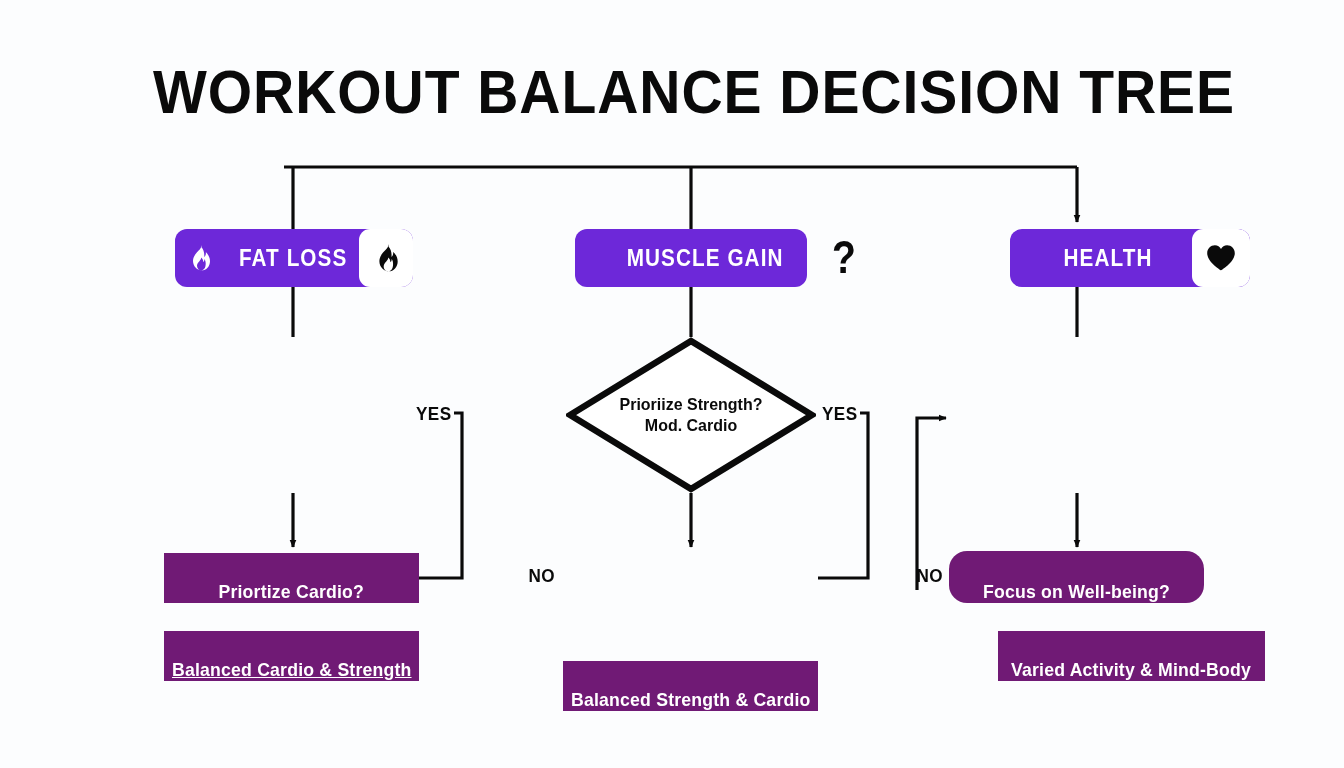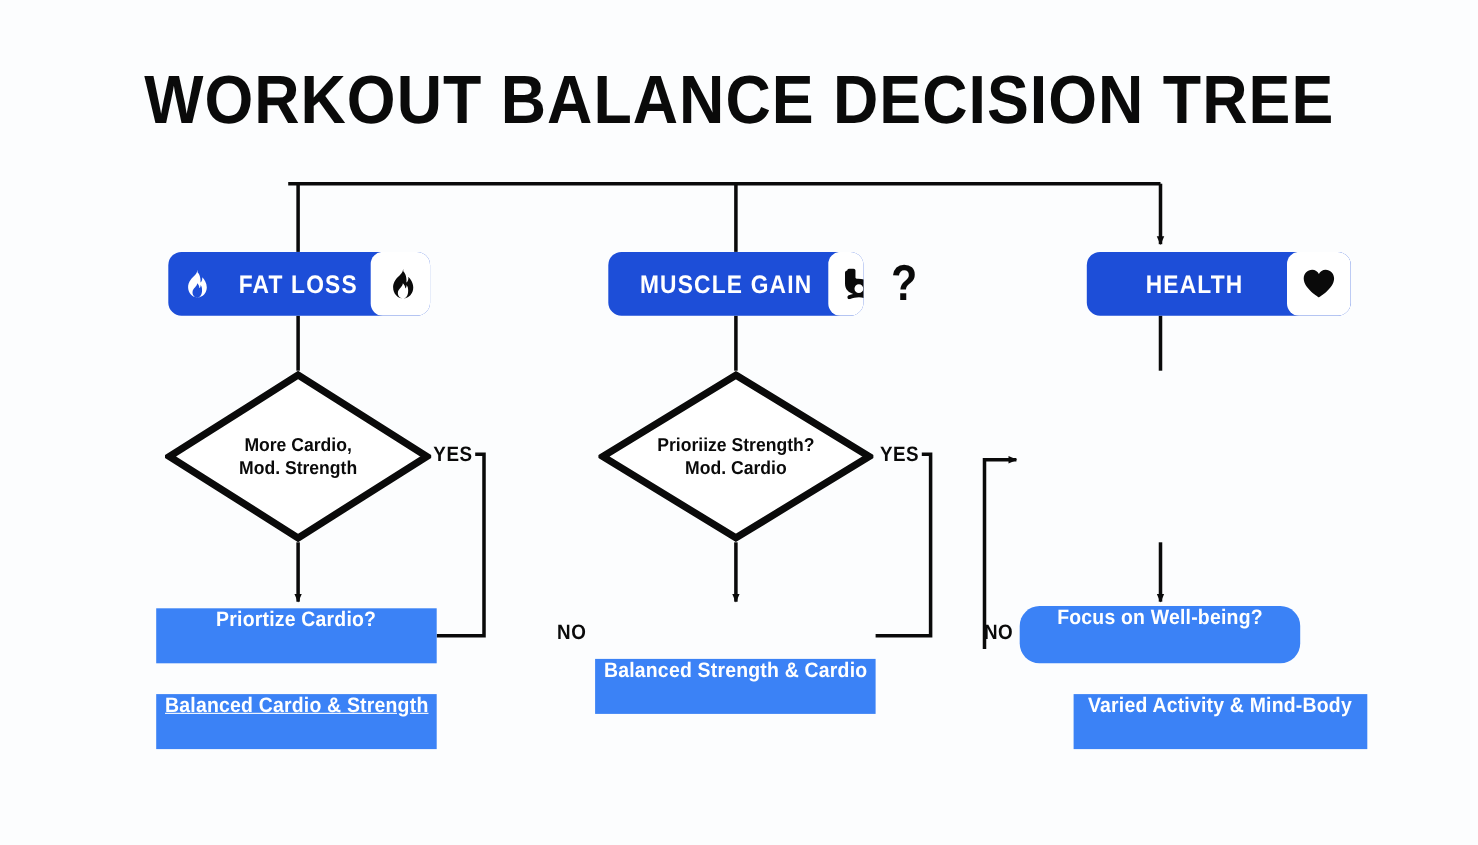--- a/index.html
+++ b/index.html
@@ -11,20 +11,21 @@
     height: 768px;
     background: #fcfdfe;
     font-family: "Liberation Sans", sans-serif;
     overflow: hidden;
     position: relative;
   }
   #stage {
     position: relative;
     width: 1192px;
     height: 768px;
+    margin-left: 22px;
   }
   
   #title {
     position: absolute;
     left: 0;
     top: 56px;
     width: 1344px;
     text-align: center;
     font-family: "Liberation Sans Narrow", "Liberation Sans", sans-serif;
     font-weight: 700;
@@ -41,21 +42,21 @@
     left: 0;
     top: 0;
     width: 1344px;
     height: 768px;
     pointer-events: none;
   }
   
   .pill {
     position: absolute;
     height: 58px;
-    background: #1d4ed8;
+    background: #6d28d9;
     border-radius: 12px;
     display: flex;
     align-items: center;
     overflow: hidden;
     box-sizing: border-box;
   }
   .pill .pill-ico-left {
     width: 52px;
     display: flex;
     align-items: center;
@@ -107,23 +108,23 @@
     font-family: "Liberation Sans Narrow", "Liberation Sans", sans-serif;
     font-weight: 700;
     font-size: 17px;
     line-height: 1.25;
     color: #0a0a0a;
     transform: scaleX(0.94);
   }
   
   .blackbox {
     position: absolute;
-    background: #3b82f6;
-    display: flex;
-    align-items: flex-start;
+    background: #701a75;
+    display: flex;
+    align-items: flex-end;
     justify-content: center;
     color: #ffffff;
     font-family: "Liberation Sans Narrow", "Liberation Sans", sans-serif;
     font-weight: 700;
     font-size: 19px;
     letter-spacing: 0.2px;
     transform-origin: 50% 50%;
     box-sizing: border-box;
     text-align: center;
   }
@@ -198,41 +199,32 @@
       </svg>
     </span>
     <span class="pill-label">FAT LOSS</span>
     <span class="pill-ico-box">
       <svg width="24" height="28" viewBox="0 0 22 26" aria-hidden="true">
         <path fill="#0a0a0a" d="M11.4 0C11.4 4.2 8.2 5.6 6.0 8.4 3.4 11.7 3.0 14.2 3.0 16.1c0 5.1 3.9 9.3 8.6 9.3s8.4-4.1 8.4-9.2c0-4.0-2.2-7.1-4.2-9.1 0.4 2.3-0.5 4.2-1.6 4.8 0.5-3.3-0.6-7.6-2.8-9.6C11.9 2.0 11.4 1.0 11.4 0z M11.3 25.4c-2.4 0-4.3-2.0-4.3-4.6 0-1.9 1.2-3.3 2.4-4.6 0.9-1.0 1.8-2.1 1.8-3.6 1.4 1.2 2.1 2.9 2.0 4.3 0.9-0.5 1.3-1.6 1.1-2.9 1.1 1.2 1.4 3.1 1.4 4.6C15.7 23.1 13.8 25.4 11.3 25.4z"></path>
       </svg>
     </span>
   </div>
 
-  <div class="diamond-wrap" style="left:150px; top:337px; width:242px; height:156px;">
-    <svg width="242" height="156" viewBox="0 0 242 156" aria-hidden="true">
-      <polygon points="121,4 238,78 121,152 4,78" fill="#ffffff" stroke="#0a0a0a" stroke-width="6.5"></polygon>
-    </svg>
-    <div class="diamond-text">
-      <span>More Cardio,</span>
-      <span>Mod. Strength</span>
-    </div>
-  </div>
 
   <div class="edgelabel" style="left:392px; top:403px;">YES</div>
 
   <div class="blackbox" style="left:142px; top:553px; width:255px; height:50px;">
     <span>Priortize Cardio?</span>
   </div>
 
   <div class="blackbox" style="left:142px; top:631px; width:255px; height:50px;text-decoration:underline;">
     <span>Balanced Cardio &amp; Strength</span>
   </div>
 
-  <div class="pill" style="left:553px; top:229px; width:232px;">
+  <div class="pill" style="left:553px; top:229px; width:232px;gap:23px;">
     <span class="pill-ico-left" style="width:14px;"></span>
     <span class="pill-label">MUSCLE GAIN</span>
     <span class="pill-ico-box">
       <svg width="32" height="28" viewBox="0 0 32 28" aria-hidden="true">
         <path fill="#0a0a0a" d="M4.2 2.0C4.2 0.9 5.1 0 6.3 0h3.4c1.1 0 2.0 0.9 2.0 2.0v6.2c0 0.6 0.5 1.1 1.1 1.1h1.4c4.4 0 8.6 1.4 11.4 3.8 2.6 2.2 4.0 5.2 4.0 8.6 0 2.6-1.0 4.6-2.8 5.6-1.6 0.9-3.5 0.8-5.3 0.2-2.3-0.8-4.4-1.2-6.6-1.2-2.9 0-5.5 0.7-8.0 1.6-1.0 0.4-2.1-0.1-2.4-1.1-0.3-1.0 0.2-2.0 1.2-2.4 1.3-0.5 2.6-0.9 3.9-1.2-2.0-0.5-3.8-1.5-5.1-3.0C3.0 18.6 2.2 16.4 2.2 14V4.0c0-1.1 0.9-2.0 2.0-2.0z M14.8 14.4c-2.2 0-4.0 1.8-4.0 4.0s1.8 4.0 4.0 4.0 4.0-1.8 4.0-4.0-1.8-4.0-4.0-4.0z"></path>
       </svg>
     </span>
   </div>
 
   <div id="qmark" style="left:808px; top:234px;">?</div>
@@ -245,21 +237,21 @@
       <span>Prioriize Strength?</span>
       <span>Mod. Cardio</span>
     </div>
   </div>
 
   <div class="edgelabel" style="left:798px; top:403px;">YES</div>
 
   <div class="edgelabel" style="left:505px; top:565px;">NO</div>
 
 
-  <div class="blackbox" style="left:541px; top:599px; width:255px; height:50px;">
+  <div class="blackbox" style="left:541px; top:661px; width:255px; height:50px;">
     <span>Balanced Strength &amp; Cardio</span>
   </div>
 
   <div class="pill" style="left:988px; top:229px; width:240px;">
     <span class="pill-ico-left" style="width:14px;"></span>
     <span class="pill-label">HEALTH</span>
     <span class="pill-ico-box">
       <svg width="30" height="28" viewBox="0 0 30 28" aria-hidden="true">
         <path fill="#0a0a0a" d="M15 26.4 C15 26.4 1.2 18.2 1.2 9.2 C1.2 4.6 4.7 1.2 8.9 1.2 C11.6 1.2 13.9 2.7 15 5.0 C16.1 2.7 18.4 1.2 21.1 1.2 C25.3 1.2 28.8 4.6 28.8 9.2 C28.8 18.2 15 26.4 15 26.4 z"></path>
       </svg>

